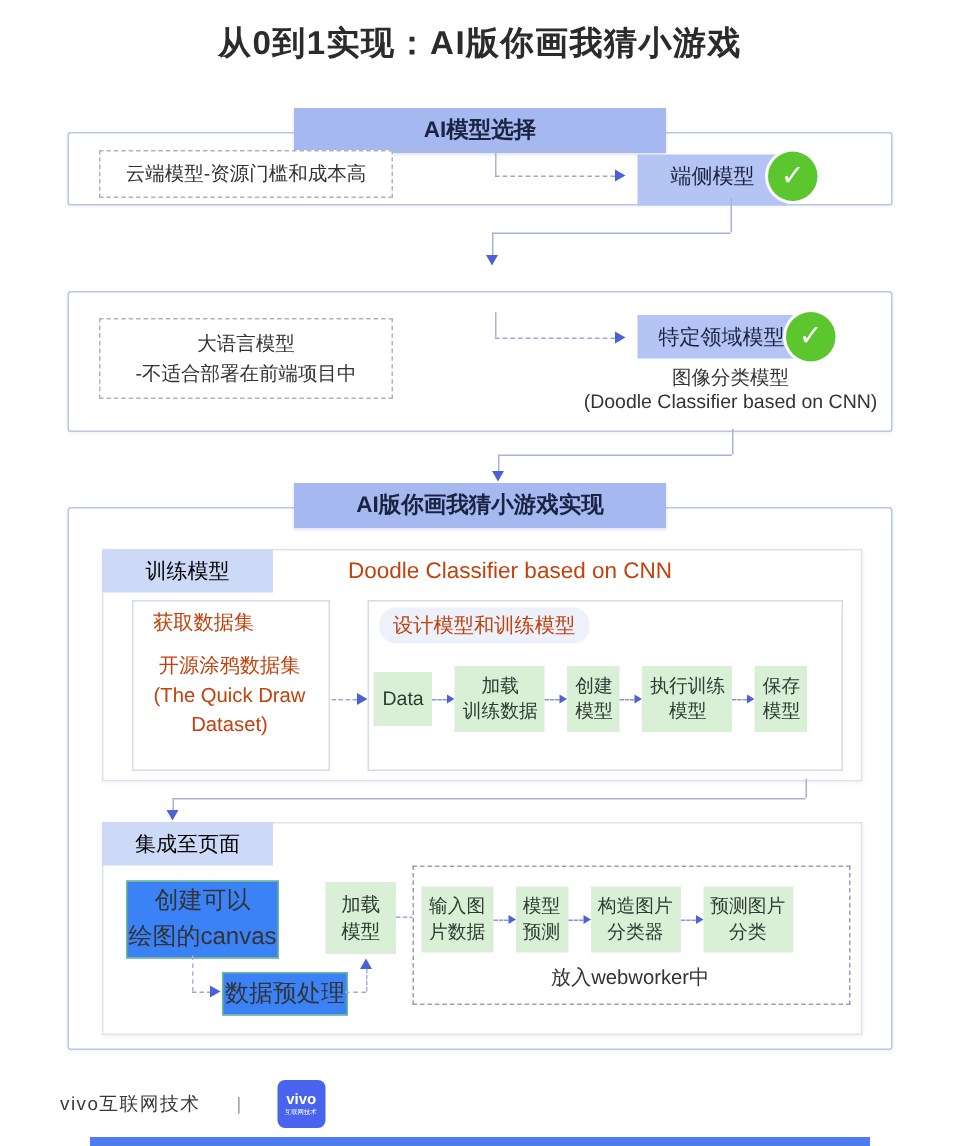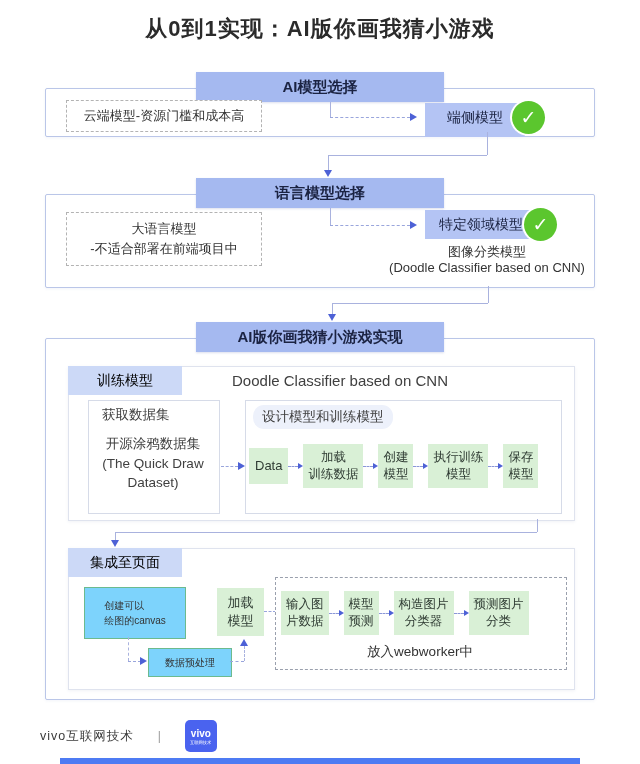--- a/index.html
+++ b/index.html
@@ -28,33 +28,33 @@
   .tri-d{position:absolute;width:0;height:0;border-left:4px solid transparent;
          border-right:4px solid transparent;border-top:7px solid #4d61d6;}
   .tri-u{position:absolute;width:0;height:0;border-left:4px solid transparent;
          border-right:4px solid transparent;border-bottom:7px solid #4d61d6;}
   
   .panel{position:absolute;background:#fff;border:1px solid #dfe3ee;
          box-shadow:0 1px 3px rgba(120,130,170,0.10);}
   .tab{position:absolute;background:#ccd9f7;color:#000000;font-size:14px;
        display:flex;align-items:center;justify-content:center;}
   .subtle-box{position:absolute;background:#fff;border:1px solid #d6dbe8;}
-  .box-label{position:absolute;font-size:13.5px;color:#404040;}
+  .box-label{position:absolute;font-size:13.5px;color:#c2410c;}
   .design-label{background:#edf1fb;padding:3px 9px;border-radius:11px;}
   
   .flow-row{position:absolute;display:flex;align-items:center;}
   .gbox{background:#d9f0d6;color:#2f3b33;font-size:12.5px;line-height:1.35;text-align:center;
         padding:5px 5px;flex:none;}
   .gbox.single{padding:9px 6px;font-size:13px;}
   .flow-arrow{display:flex;align-items:center;width:15px;flex:none;}
   .flow-arrow .dash{flex:1;height:0;border-top:1px dashed #8a97d8;}
   .flow-arrow .tri{width:0;height:0;border-top:3.5px solid transparent;
                    border-bottom:3.5px solid transparent;border-left:5px solid #4d61d6;flex:none;}
-  .green-border{position:absolute;background:#7dd3fc;border:1.5px solid #6cba8e;color:#333;
-                display:flex;align-items:center;justify-content:center;font-size:10px;line-height:1.5;}
+  .green-border{position:absolute;background:#3b82f6;border:1.5px solid #6cba8e;color:#333;
+                display:flex;align-items:center;justify-content:center;text-align:center;font-size:16px;line-height:1.5;}
   .gfill{position:absolute;background:#d9f0d6;color:#2f3b33;display:flex;align-items:center;
          justify-content:center;text-align:center;font-size:13px;line-height:1.4;}
   .worker-box{position:absolute;border:1px dashed #9aa0ad;background:#fff;}
   .preline{white-space:pre-line;}
   .small-note{position:absolute;text-align:center;font-size:13px;color:#333;}
   
   .footer{position:absolute;left:40px;top:720px;height:32px;display:flex;align-items:center;gap:24px;}
   .brand{font-size:12.5px;color:#3a3a3a;letter-spacing:1px;}
   .divider{font-size:12px;color:#9a9a9a;}
   .vlogo{width:32px;height:32px;background:#4a63ef;border-radius:5px;color:#fff;
@@ -80,21 +80,20 @@
 
   <div class="choice" style="left:425px;top:103px;width:100px;height:34px;line-height:29px;">端侧模型</div>
   <div class="check" style="left:512px;top:101px;">✓</div>
 
   <div class="vline" style="left:487px;top:132px;height:23px;"></div>
   <div class="hline" style="left:328px;top:155px;width:159px;"></div>
   <div class="vline" style="left:328px;top:155px;height:16px;"></div>
   <div class="tri-d" style="left:324px;top:170px;"></div>
 
   <div class="sec-box" style="left:45px;top:194px;width:548px;height:92px;"></div>
-  <div class="sec-header" style="left:196px;top:178px;width:248px;height:30px;line-height:30px;">语言模型选择</div>
   <div class="dash-note preline" style="left:66px;top:212px;width:194px;height:52px;line-height:1.55;">大语言模型
 -不适合部署在前端项目中</div>
 
   <div class="vline" style="left:330px;top:208px;height:17px;"></div>
   <div class="hdash" style="left:330px;top:225px;width:80px;"></div>
   <div class="tri-r" style="left:410px;top:221px;"></div>
 
   <div class="choice" style="left:425px;top:210px;width:112px;height:29px;line-height:29px;">特定领域模型</div>
   <div class="check" style="left:524px;top:208px;">✓</div>
   <div class="small-note" style="left:397px;top:243px;width:180px;">图像分类模型</div>

